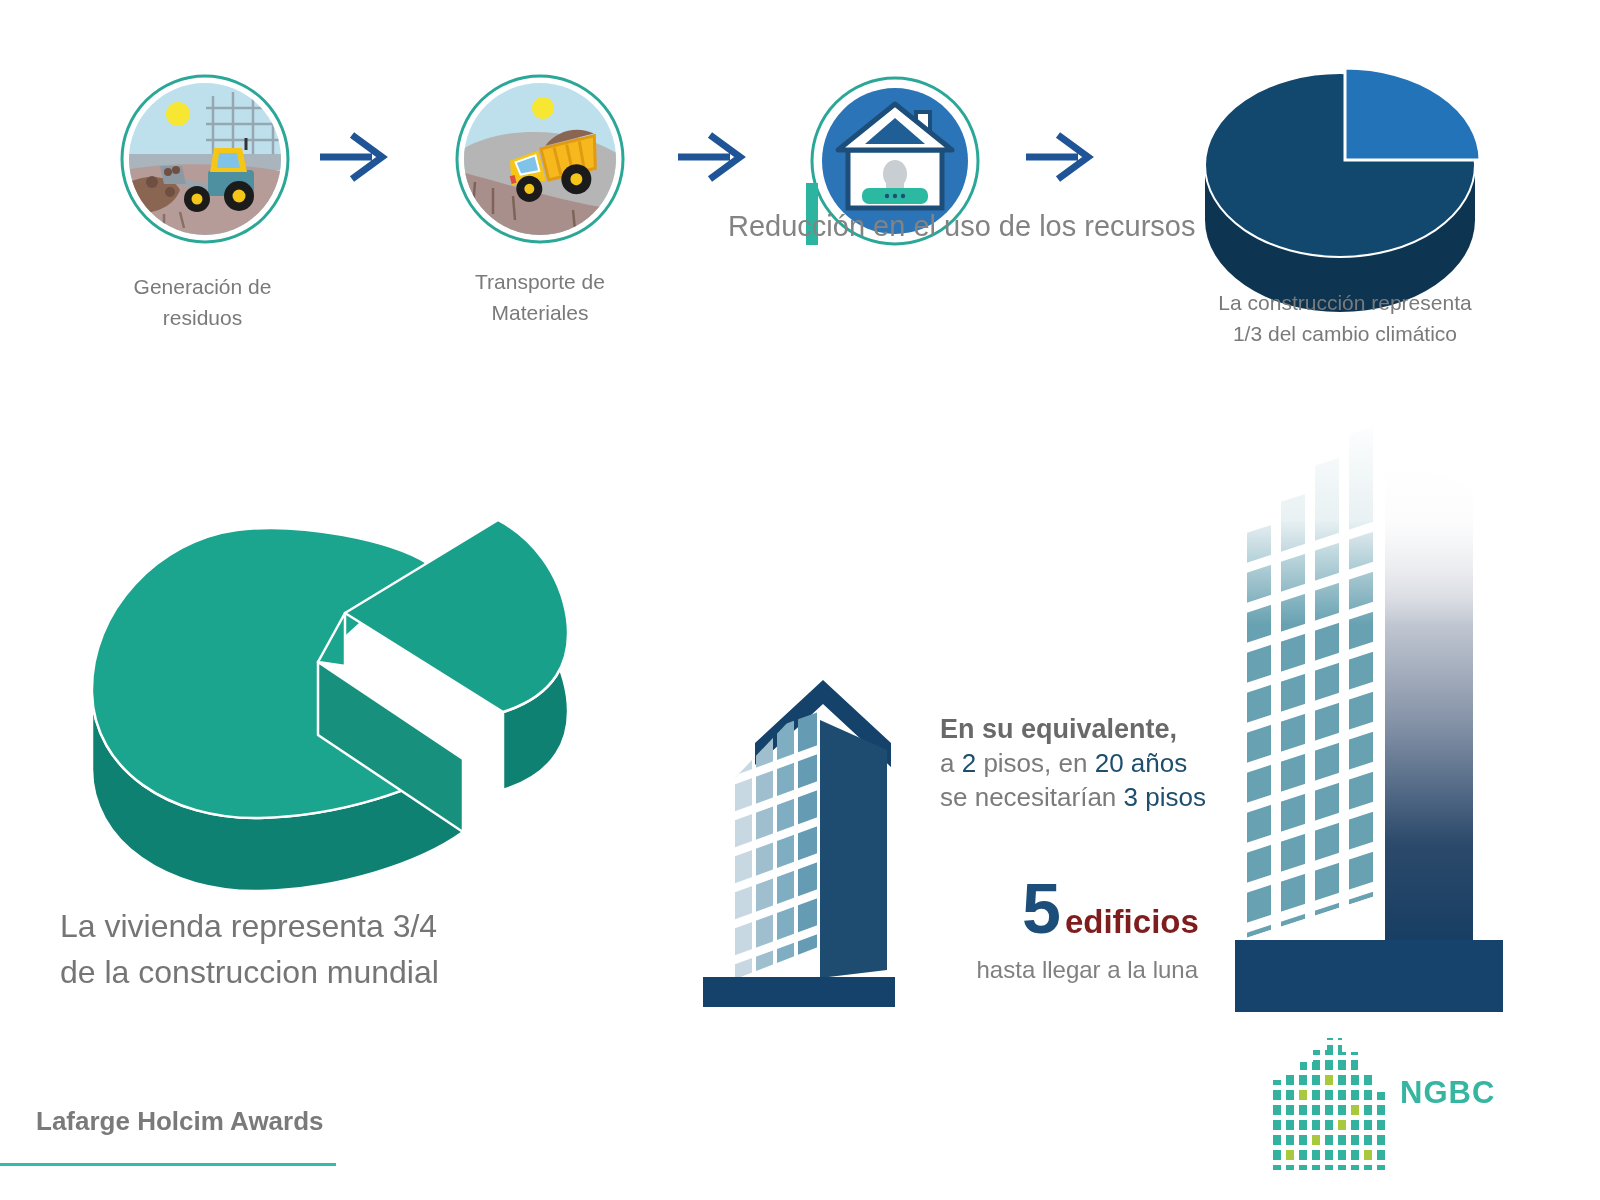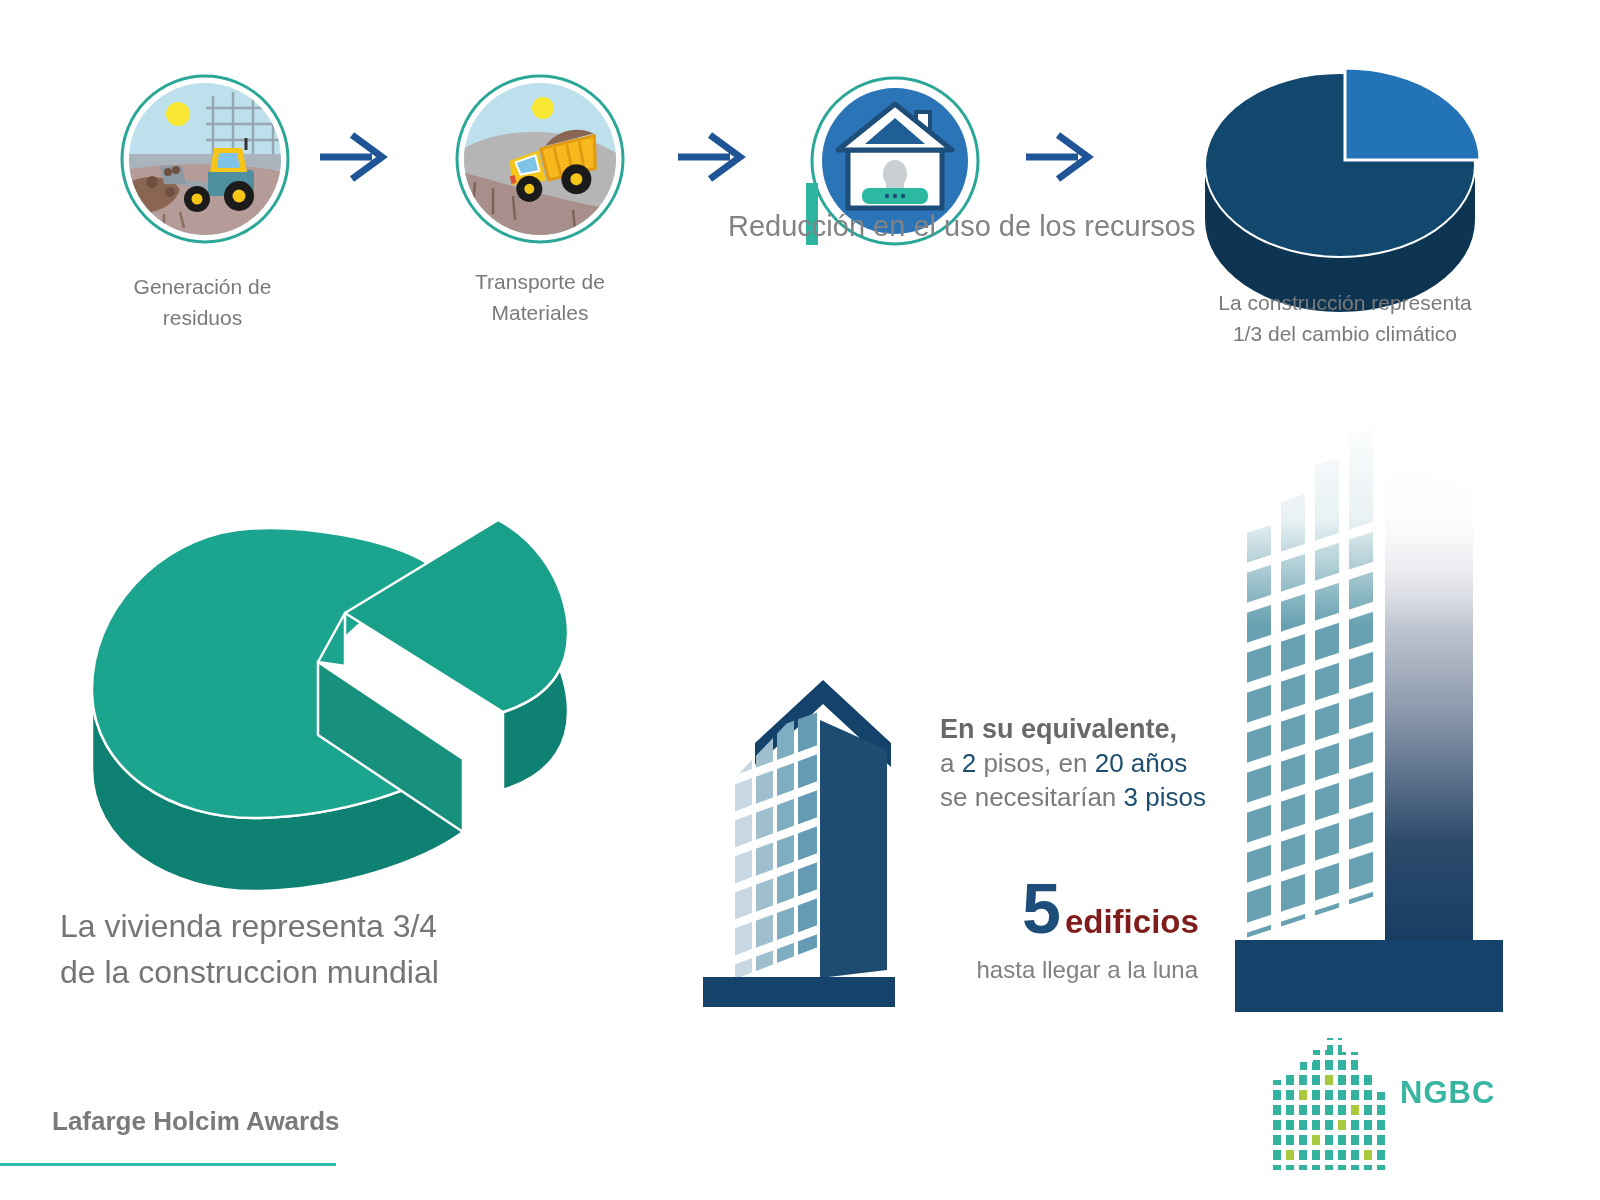--- a/index.html
+++ b/index.html
@@ -241,21 +241,21 @@
         <rect x="15" y="470" width="145" height="10"></rect>
           <rect x="15" y="510" width="145" height="10"></rect>
         <rect x="15" y="550" width="145" height="10"></rect>
       </g>
     </g>
     <path d="M 160 46 L 222 62 L 248 76 L 248 525 L 160 525 Z" fill="url(#rfg)"></path>
     <rect x="10" y="525" width="268" height="72" fill="#16436b"></rect>
     <rect x="0" y="0" width="290" height="210" fill="url(#fadew)"></rect>
   </svg>
 
-  <div class="abs footer-award" style="left:52px;top:1106px">Lafarge Holcim Awards</div>
+  <div class="abs footer-award" style="left:36px;top:1106px">Lafarge Holcim Awards</div>
   <div class="abs footer-line" style="left:0px;top:1163px;width:336px"></div>
 
   <svg class="abs" style="left:1245px;top:1028px" width="150" height="150" viewBox="0 0 150 150">
     <defs>
       <pattern id="sq" width="13" height="15" patternUnits="userSpaceOnUse">
         <rect x="2" y="2" width="8" height="10" fill="#33b2a0"></rect>
       </pattern>
     </defs>
     <path d="M 28 52 L 28 142 L 140 142 L 140 64 L 128 64 L 128 42 L 113 42 L 113 24 L 97 24 L 97 10 L 82 10 L 82 22 L 68 22 L 68 34 L 55 34 L 55 44 L 40 44 L 40 52 Z" fill="url(#sq)"></path>
     <g fill="#a8c93e">

